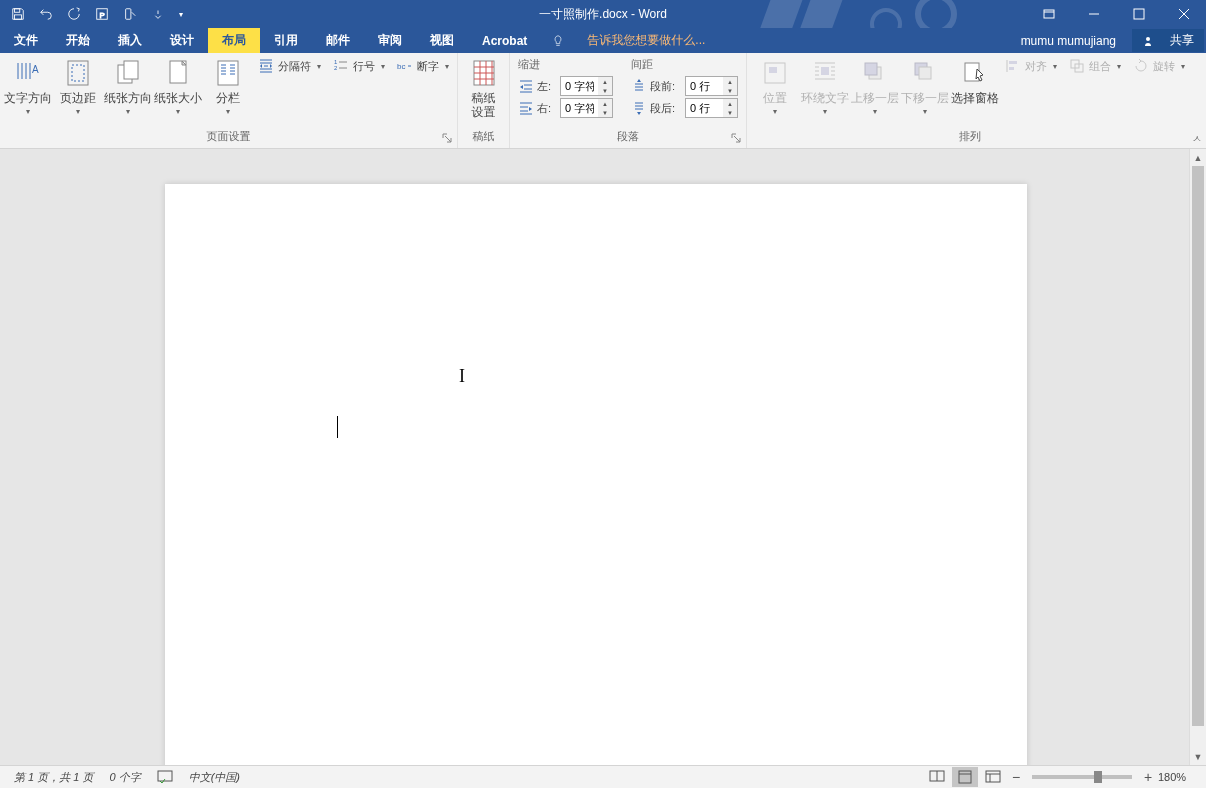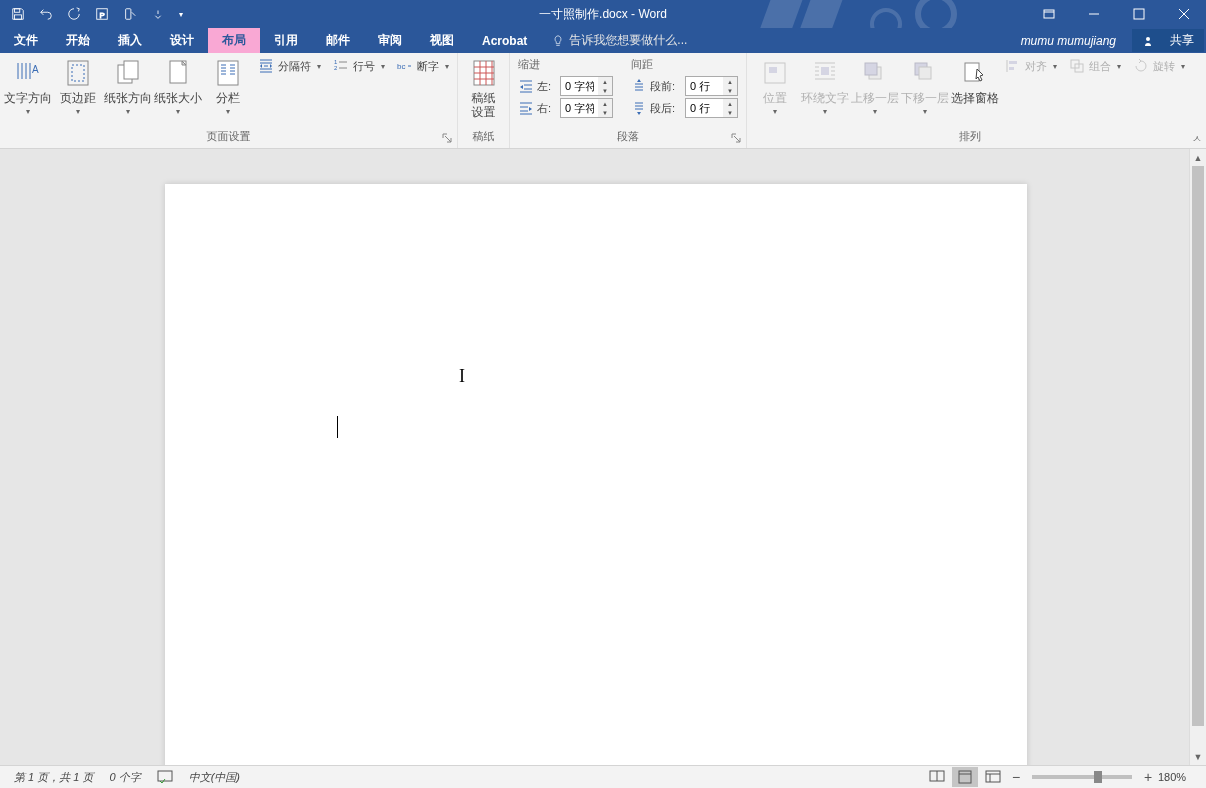--- a/index.html
+++ b/index.html
@@ -12,27 +12,27 @@
   .qat-btn svg { width: 14px; height: 14px; fill: #fff; stroke: #fff; }
   .title-center { position: absolute; left: 50%; transform: translateX(-50%); white-space: nowrap; }
   .win-controls { margin-left: auto; display: flex; }
   .win-btn { width: 45px; height: 28px; display: flex; align-items: center; justify-content: center; cursor: pointer; }
   .win-btn svg { width: 12px; height: 12px; stroke: #fff; fill: none; stroke-width: 1; }
   .title-deco { position: absolute; right: 220px; top: 0; height: 28px; width: 280px; opacity: 0.15; overflow: hidden; pointer-events: none; }
   
   
   .tabbar { height: 25px; background: #2b579a; display: flex; align-items: stretch; color: #fff; font-size: 12px; }
   .tab { padding: 0 14px; display: flex; align-items: center; cursor: pointer; font-weight: bold; }
-  .tab.active { background: #f9a8d4; color: #2b579a; }
-  .tell-me { display: flex; align-items: center; padding: 0 10px; color: #e5e5e5; gap: 4px; }
+  .tab.active { background: #fde047; color: #2b579a; }
+  .tell-me { display: flex; align-items: center; padding: 0 10px; color: #fdba74; gap: 22px; }
   .tell-me svg { width: 14px; height: 14px; fill: #cdd9ea; }
   .user-area { margin-left: auto; display: flex; align-items: center; gap: 8px; padding-right: 2px; }
   .share-btn { background: #1e4e8c; padding: 3px 10px; display: flex; align-items: center; gap: 16px; cursor: pointer; }
   .share-btn svg { width: 12px; height: 12px; fill: #fff; }
-  .user-name { font-size: 12px; padding: 0 8px; cursor: pointer; font-style: italic; }
+  .user-name { font-size: 12px; padding: 0 8px; cursor: pointer; }
   
   
   .ribbon { height: 96px; background: #f3f3f3; display: flex; border-bottom: 1px solid #d4d4d4; position: relative; font-size: 11px; color: #444; }
   .group { display: flex; flex-direction: column; border-right: 1px solid #e1e1e1; padding: 2px 4px 0 4px; position: relative; }
   .group-content { flex: 1; display: flex; align-items: flex-start; gap: 2px; }
   .group-label { text-align: center; font-size: 11px; color: #666; padding: 2px 0 4px 0; }
   .group-launcher { position: absolute; right: 3px; bottom: 3px; width: 12px; height: 12px; cursor: pointer; }
   .group-launcher svg { width: 10px; height: 10px; stroke: #888; fill: none; }
   
   .big-btn { display: flex; flex-direction: column; align-items: center; width: 48px; padding: 2px 0; cursor: pointer; gap: 2px; }

